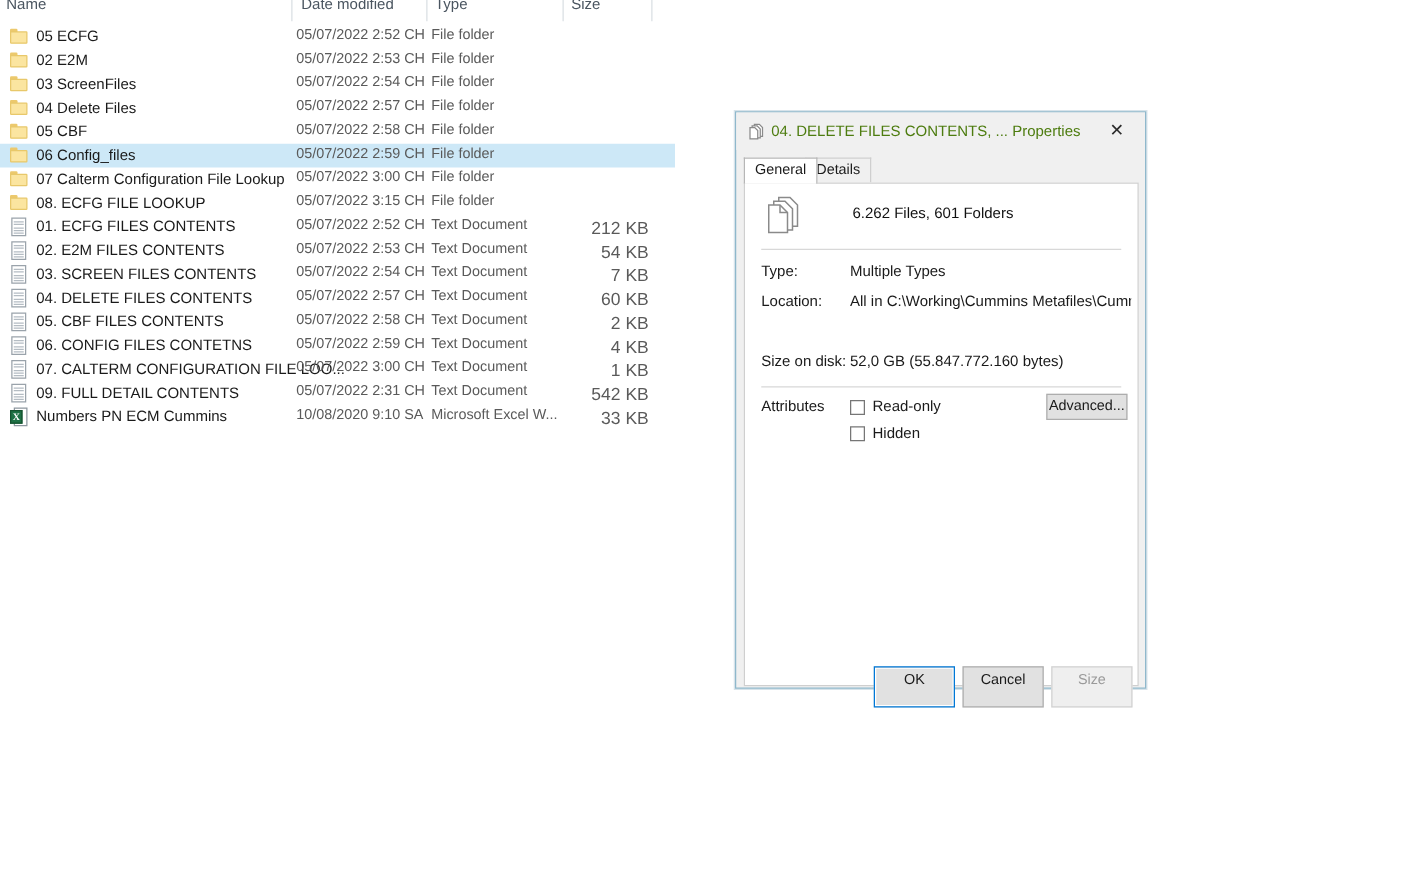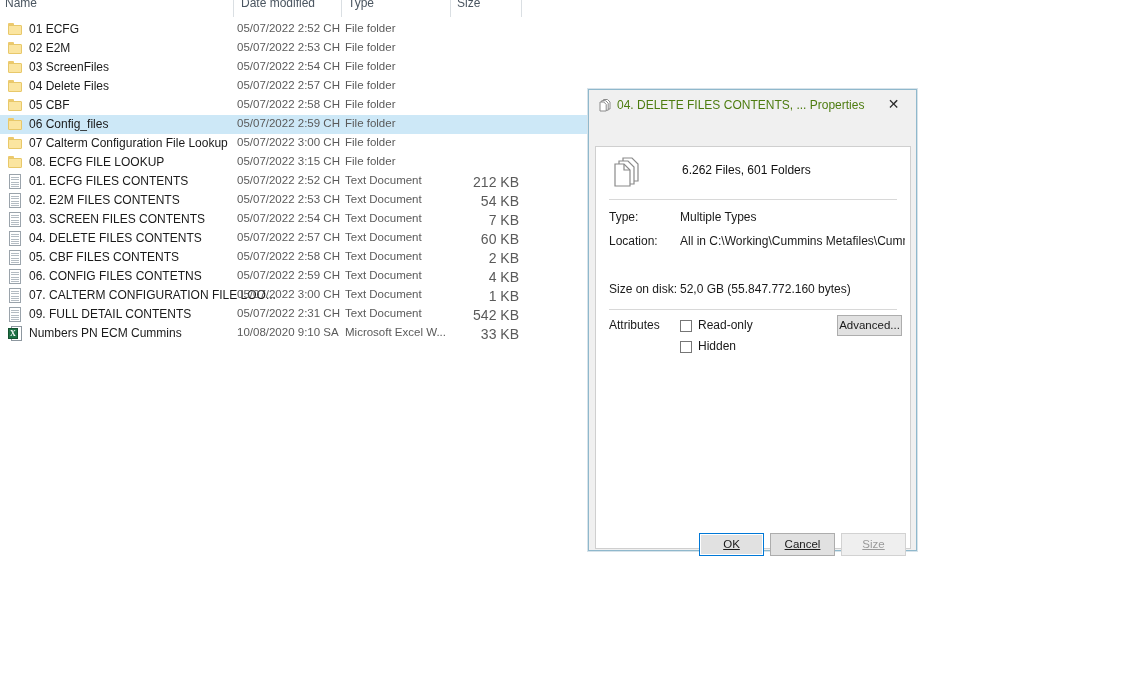--- a/index.html
+++ b/index.html
@@ -54,21 +54,20 @@
     top: 20px;
     width: 540px;
   }
   .row {
     position: relative;
     height: 19px;
     width: 540px;
   }
   .row.selected {
     background: #cde8f7;
-    padding-left: 47px;
   }
   .row .icon {
     position: absolute;
     left: 8px;
     top: 2px;
     width: 16px;
     height: 15px;
   }
   .row .nm {
     position: absolute;
@@ -337,30 +336,29 @@
     box-sizing: border-box;
     font-size: 11.5px;
     color: #1a1a1a;
     text-align: center;
     line-height: 19px;
     font-family: "Liberation Sans", sans-serif;
   }
 
   .footer-btn {
     position: absolute;
-    height: 23px;
+    height: 33px;
     background: #e1e1e1;
     border: 1px solid #adadad;
     box-sizing: border-box;
     font-size: 11.5px;
     color: #1a1a1a;
     text-align: center;
     line-height: 21px;
     font-family: "Liberation Sans", sans-serif;
-    text-decoration: underline;
   }
   .footer-btn.primary {
     background: #e1e1e1;
     border: 1px solid #0078d7;
     box-shadow: inset 0 0 0 1px #ffffff;
   }
   .footer-btn.disabled {
     color: #9a9a9a;
     background: #efefef;
     border-color: #d2d2d2;
@@ -378,21 +376,21 @@
     <span class="ch" style="left:457px">Size</span>
     <span class="divider" style="left:233px"></span>
     <span class="divider" style="left:341px"></span>
     <span class="divider" style="left:450px"></span>
     <span class="divider" style="left:521px"></span>
   </div>
 
   <div class="rows" id="rows">
       <div class="row">
         <span class="icon"><span class="ico-folder"><span class="tab"></span><span class="body"></span></span></span>
-        <span class="nm">01 ECFG</span>
+        <span class="nm">05 ECFG</span>
         <span class="dt">05/07/2022 2:52 CH</span>
         <span class="tp">File folder</span>
         <span class="sz"></span>
       </div>
       <div class="row">
         <span class="icon"><span class="ico-folder"><span class="tab"></span><span class="body"></span></span></span>
         <span class="nm">02 E2M</span>
         <span class="dt">05/07/2022 2:53 CH</span>
         <span class="tp">File folder</span>
         <span class="sz"></span>
@@ -512,20 +510,24 @@
       <svg width="15" height="15" viewBox="0 0 15 15">
         <path d="M5.5 1.5h4l2.5 2.5v7h-6.5z" fill="#ffffff" stroke="#8a8a8a" stroke-width="1"></path>
         <path d="M3.7 2.7h4l2.5 2.5v7h-6.5z" fill="#ffffff" stroke="#8a8a8a" stroke-width="1"></path>
         <path d="M2 4h3.8l2.4 2.4v6.6h-6.2z" fill="#ffffff" stroke="#8a8a8a" stroke-width="1"></path>
       </svg>
     </span>
     <span class="tb-text">04. DELETE FILES CONTENTS, ... Properties</span>
     <span class="tb-close">✕</span>
   </div>
 
+  <div class="tabstrip">
+    <span class="tab-item active" style="left:0px">General</span>
+    <span class="tab-item" style="left:49px">Details</span>
+  </div>
 
   <div class="panel">
 
     <span class="hdr-icon">
       <svg width="34" height="34" viewBox="0 0 34 34">
         <path d="M12 3h9l6 6v17h-15z" fill="#ffffff" stroke="#8a8a8a" stroke-width="1.2"></path>
         <path d="M8 6h9l6 6v17h-15z" fill="#ffffff" stroke="#8a8a8a" stroke-width="1.2"></path>
         <path d="M4 9h9l6 6v16h-15z" fill="#ffffff" stroke="#8a8a8a" stroke-width="1.2"></path>
         <path d="M13 9v6h6" fill="none" stroke="#8a8a8a" stroke-width="1.2"></path>
       </svg>

